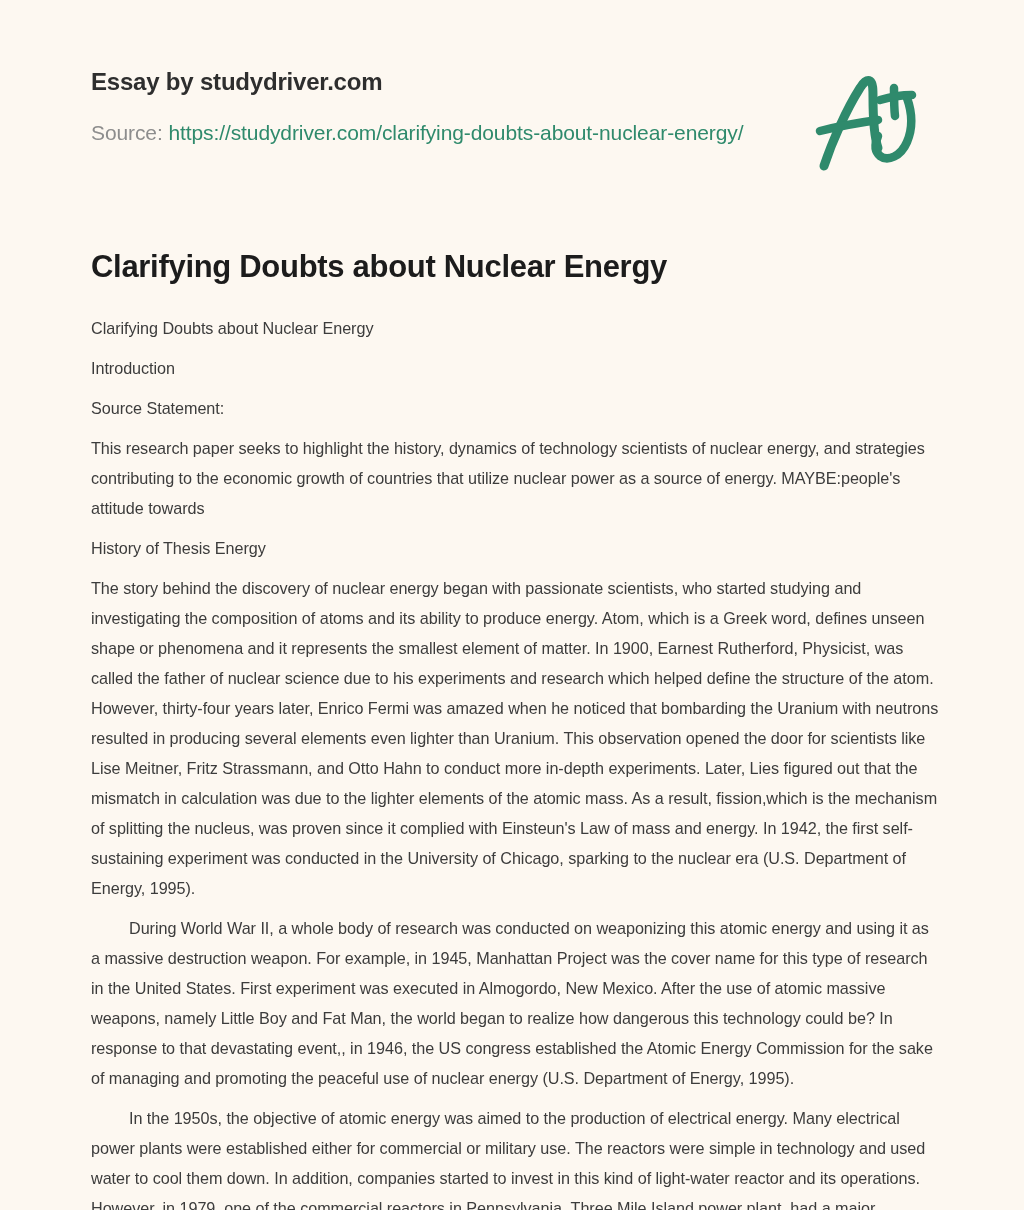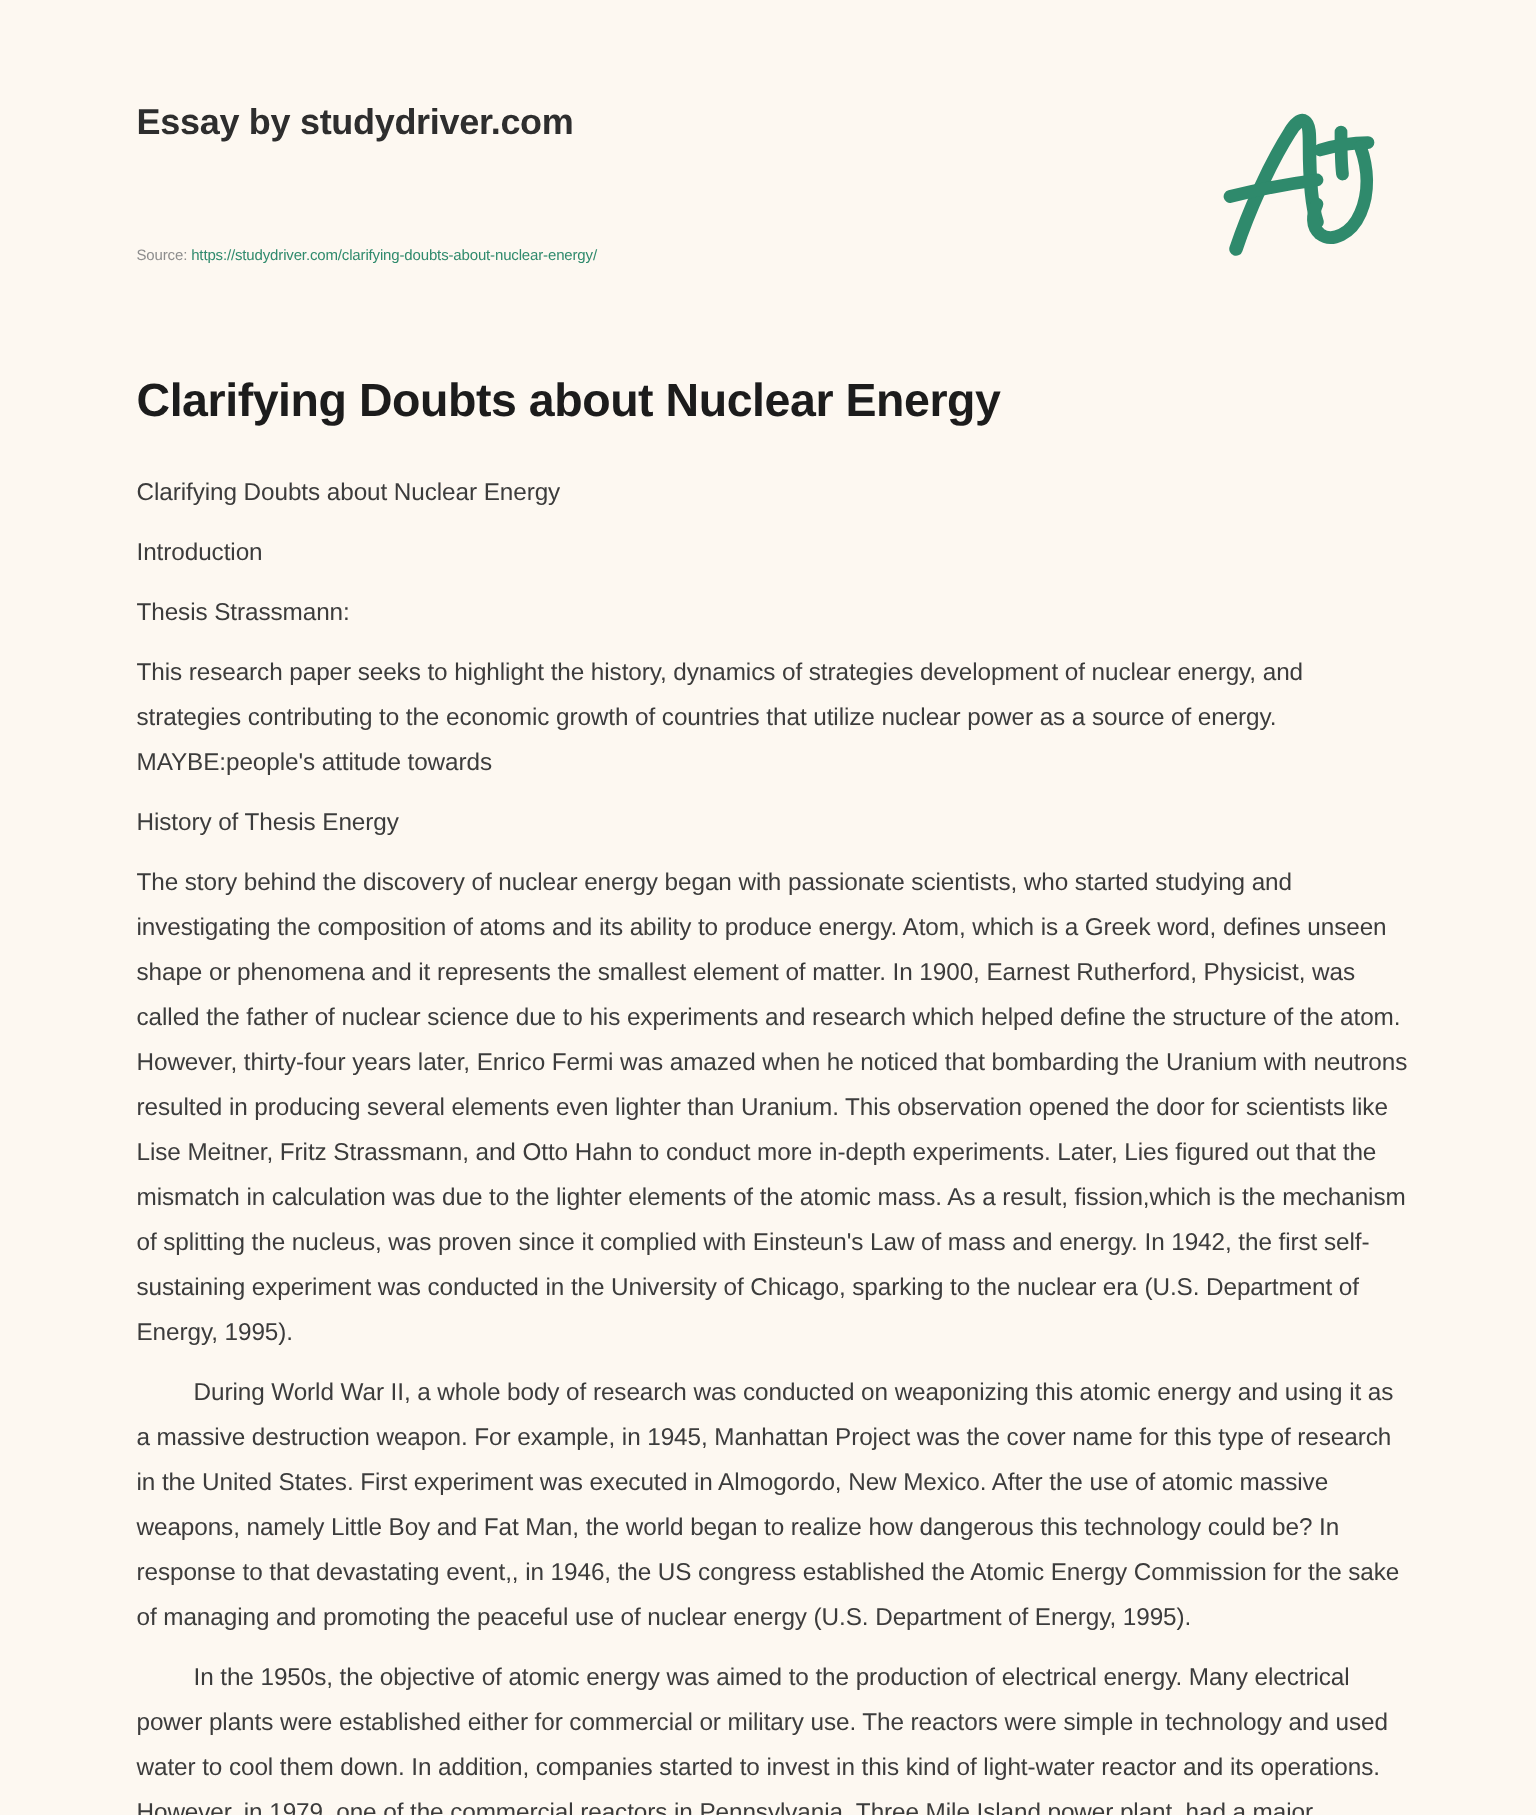--- a/index.html
+++ b/index.html
@@ -42,24 +42,23 @@
     font-weight: bold;
     color: #2e2e2e;
     letter-spacing: -0.2px;
     white-space: nowrap;
   }
 
   .source-line {
     position: absolute;
     left: 91px;
     top: 121px;
-    font-size: 10px;
+    font-size: 21px;
     white-space: nowrap;
     letter-spacing: -0.1px;
-    margin-top: 44px;
   }
   .source-label {
     color: #8d8d8d;
   }
   .source-url {
     color: #2f8a6c;
     text-decoration: none;
   }
 
   
@@ -150,22 +149,22 @@
 
   </div>
 
   <div class="article">
 
     <h1 class="article-title">Clarifying Doubts about Nuclear Energy</h1>
 
     <div class="body-copy">
       <p>Clarifying Doubts about Nuclear Energy</p>
       <p class="gap">Introduction</p>
-      <p class="gap">Thesis Strassmann:</p>
-      <p class="gap">This research paper seeks to highlight the history, dynamics of strategies development of nuclear energy, and strategies contributing to the economic growth of countries that utilize nuclear power as a source of energy. MAYBE:people's attitude towards</p>
+      <p class="gap">Source Statement:</p>
+      <p class="gap">This research paper seeks to highlight the history, dynamics of technology scientists of nuclear energy, and strategies contributing to the economic growth of countries that utilize nuclear power as a source of energy. MAYBE:people's attitude towards</p>
       <p class="gap">History of Thesis Energy</p>
       <p class="gap">The story behind the discovery of nuclear energy began with passionate scientists, who started studying and investigating the composition of atoms and its ability to produce energy. Atom, which is a Greek word, defines unseen shape or phenomena and it represents the smallest element of matter. In 1900, Earnest Rutherford, Physicist, was called the father of nuclear science due to his experiments and research which helped  define the structure of the atom. However, thirty-four years later, Enrico Fermi was amazed when he noticed that bombarding the Uranium with neutrons resulted in producing several elements even lighter than Uranium. This observation opened the door for scientists like  Lise Meitner, Fritz Strassmann, and Otto Hahn to conduct more in-depth experiments. Later, Lies figured out that the mismatch in calculation was due to the  lighter elements of the atomic mass. As a result, fission,which is the mechanism of splitting the nucleus, was proven since it complied with Einsteun's Law of mass and energy. In 1942, the first self-sustaining experiment was conducted in the University of Chicago, sparking to the nuclear era (U.S. Department of Energy, 1995).</p>
       <p class="gap indent">During World War II, a whole body of research was conducted on weaponizing this atomic energy and using it as a massive destruction weapon. For example, in 1945, Manhattan Project was the cover name for this type of research in the United States. First experiment was executed in Almogordo, New Mexico. After the use of atomic massive weapons, namely Little Boy and Fat Man, the world began to realize how dangerous  this technology could be? In response to that devastating event,, in 1946, the US congress established the Atomic Energy Commission for the sake of managing and promoting  the peaceful use of nuclear energy (U.S. Department of Energy, 1995).</p>
       <p class="gap indent">In the 1950s, the objective of atomic energy was aimed to the production of electrical energy. Many electrical power plants were established either for commercial or military use. The reactors were simple in technology and used water to cool them down. In addition, companies started to invest in this kind of light-water reactor and its operations. However, in 1979, one of the commercial reactors in Pennsylvania, Three Mile Island power plant, had a major accident due to failure in cooling system, which, in turn,  led to a meltdown and released hazardous radiation to the environment. Both the regulations and safety measures were changed following the aftermath of this accident. The worst major meltdown howe</p>
     </div>
 
   </div>
 
 </div>
 

